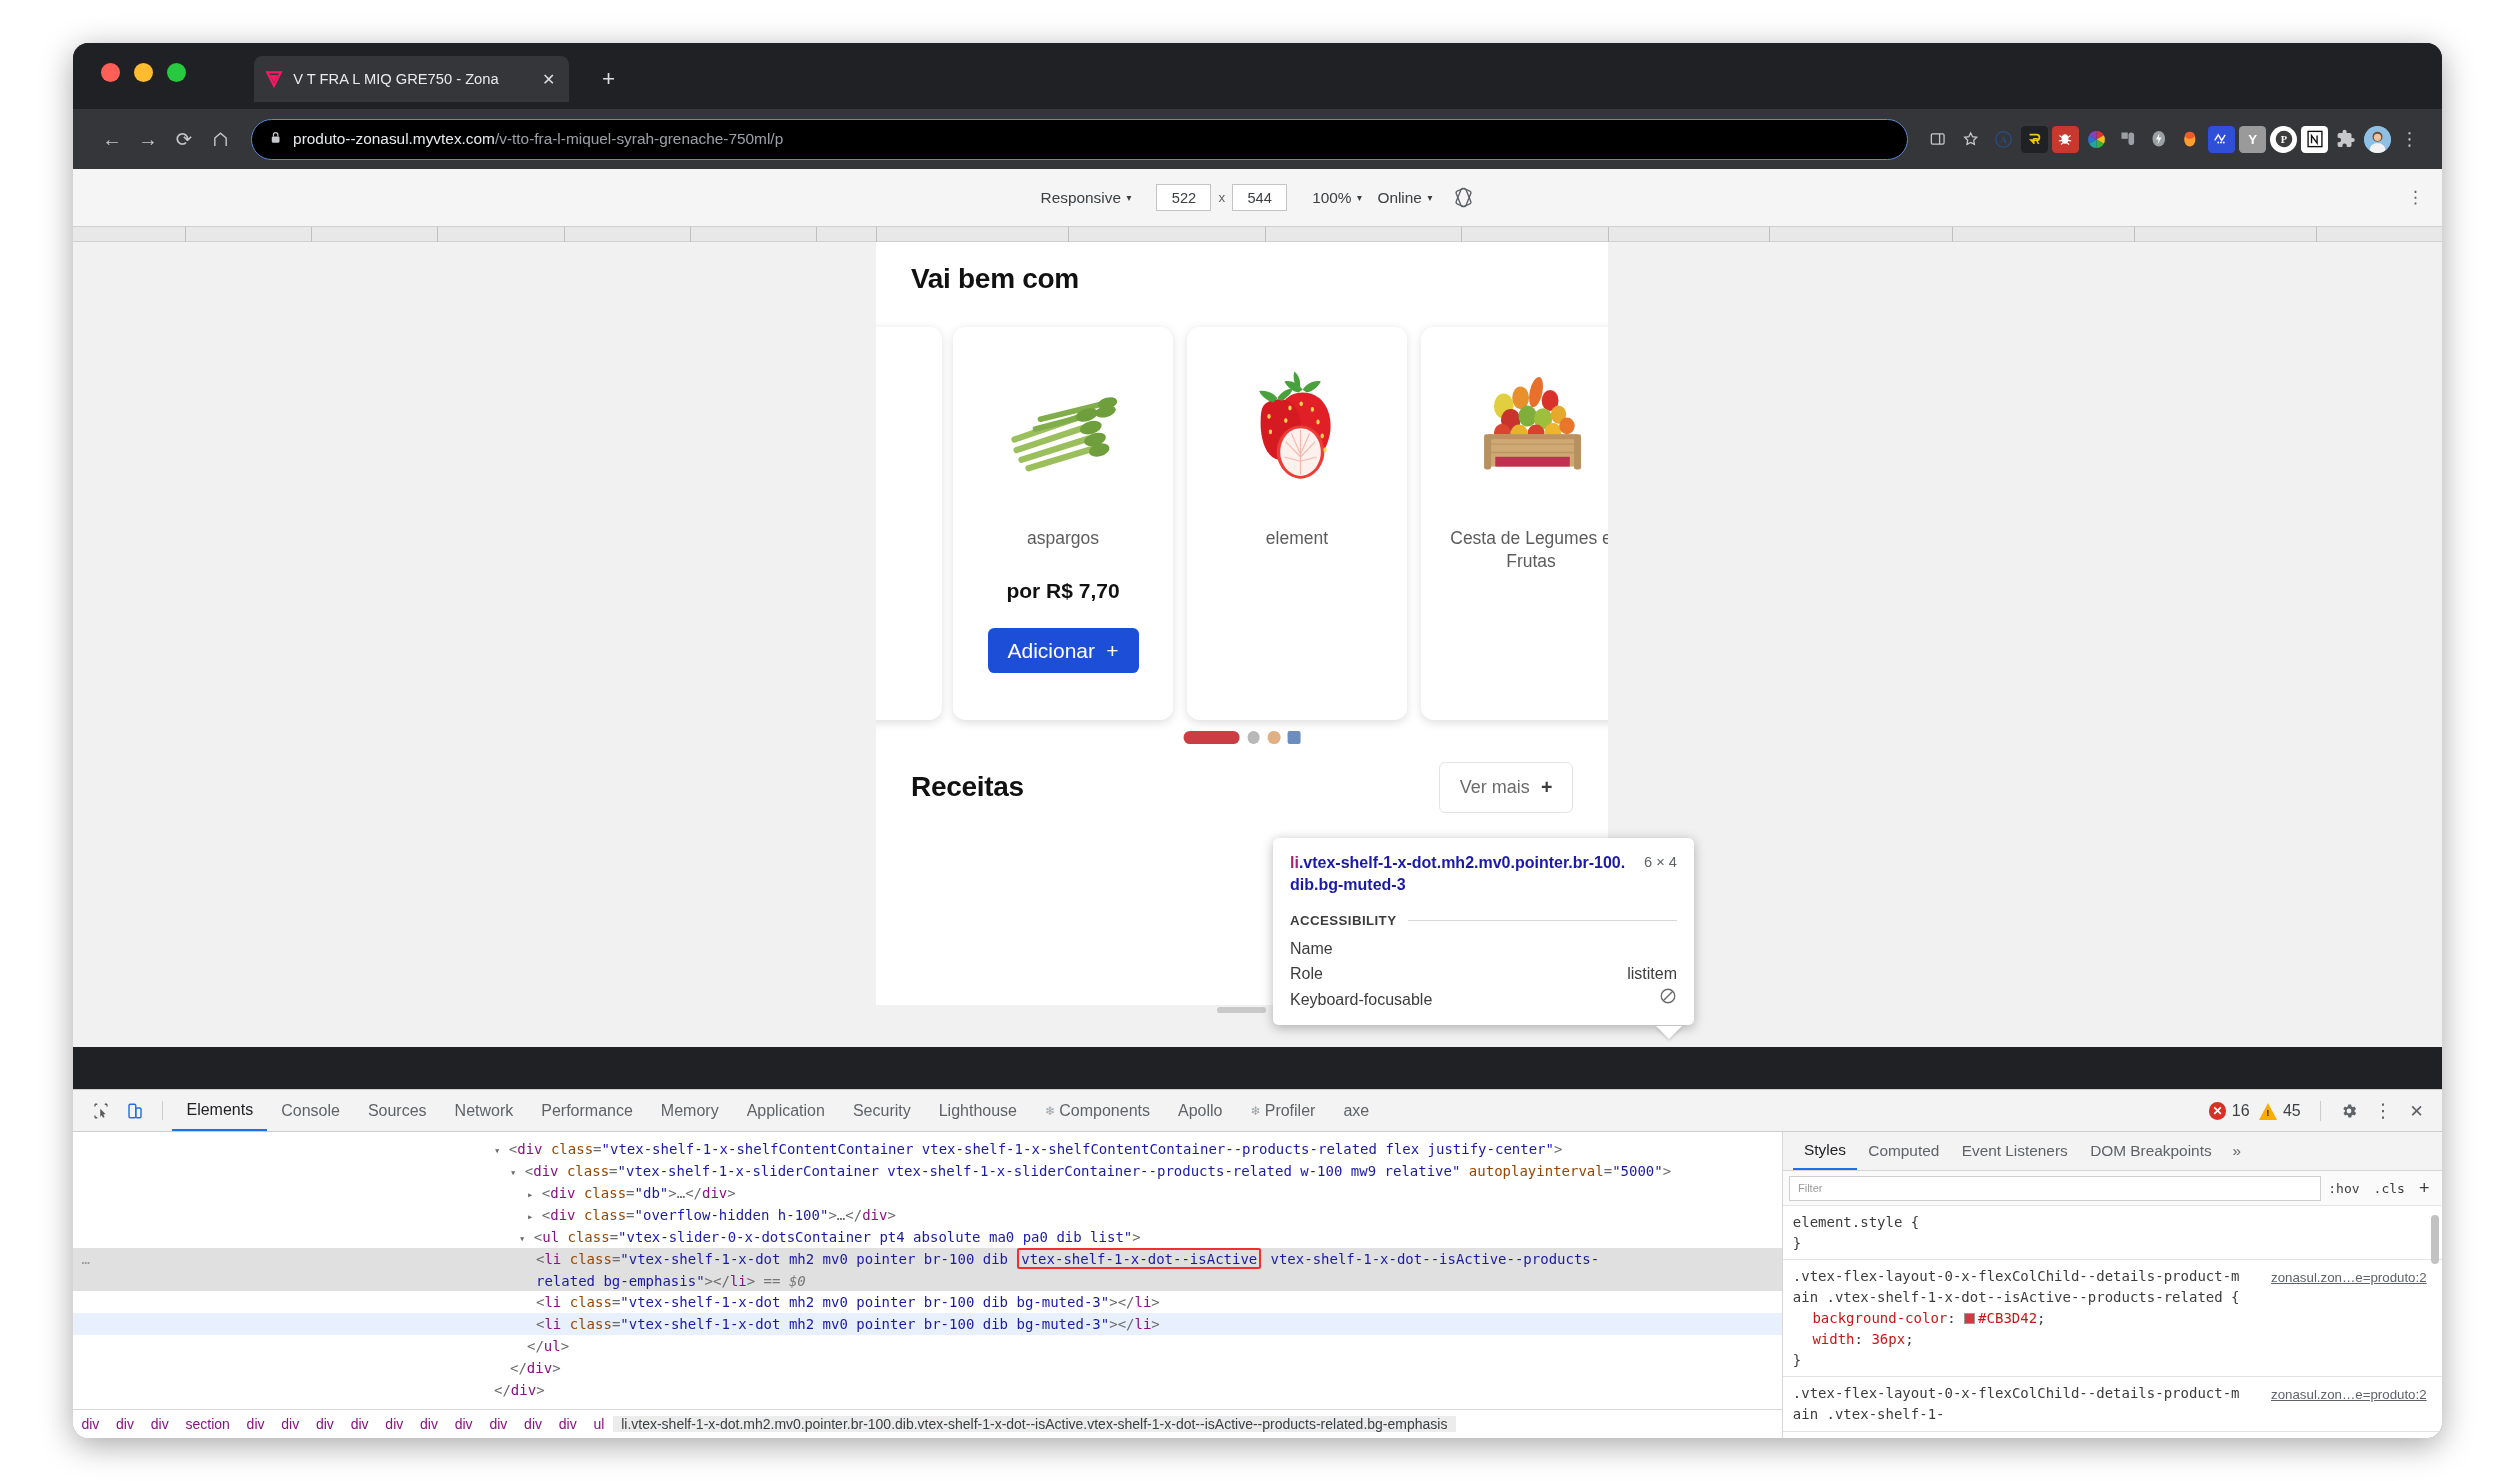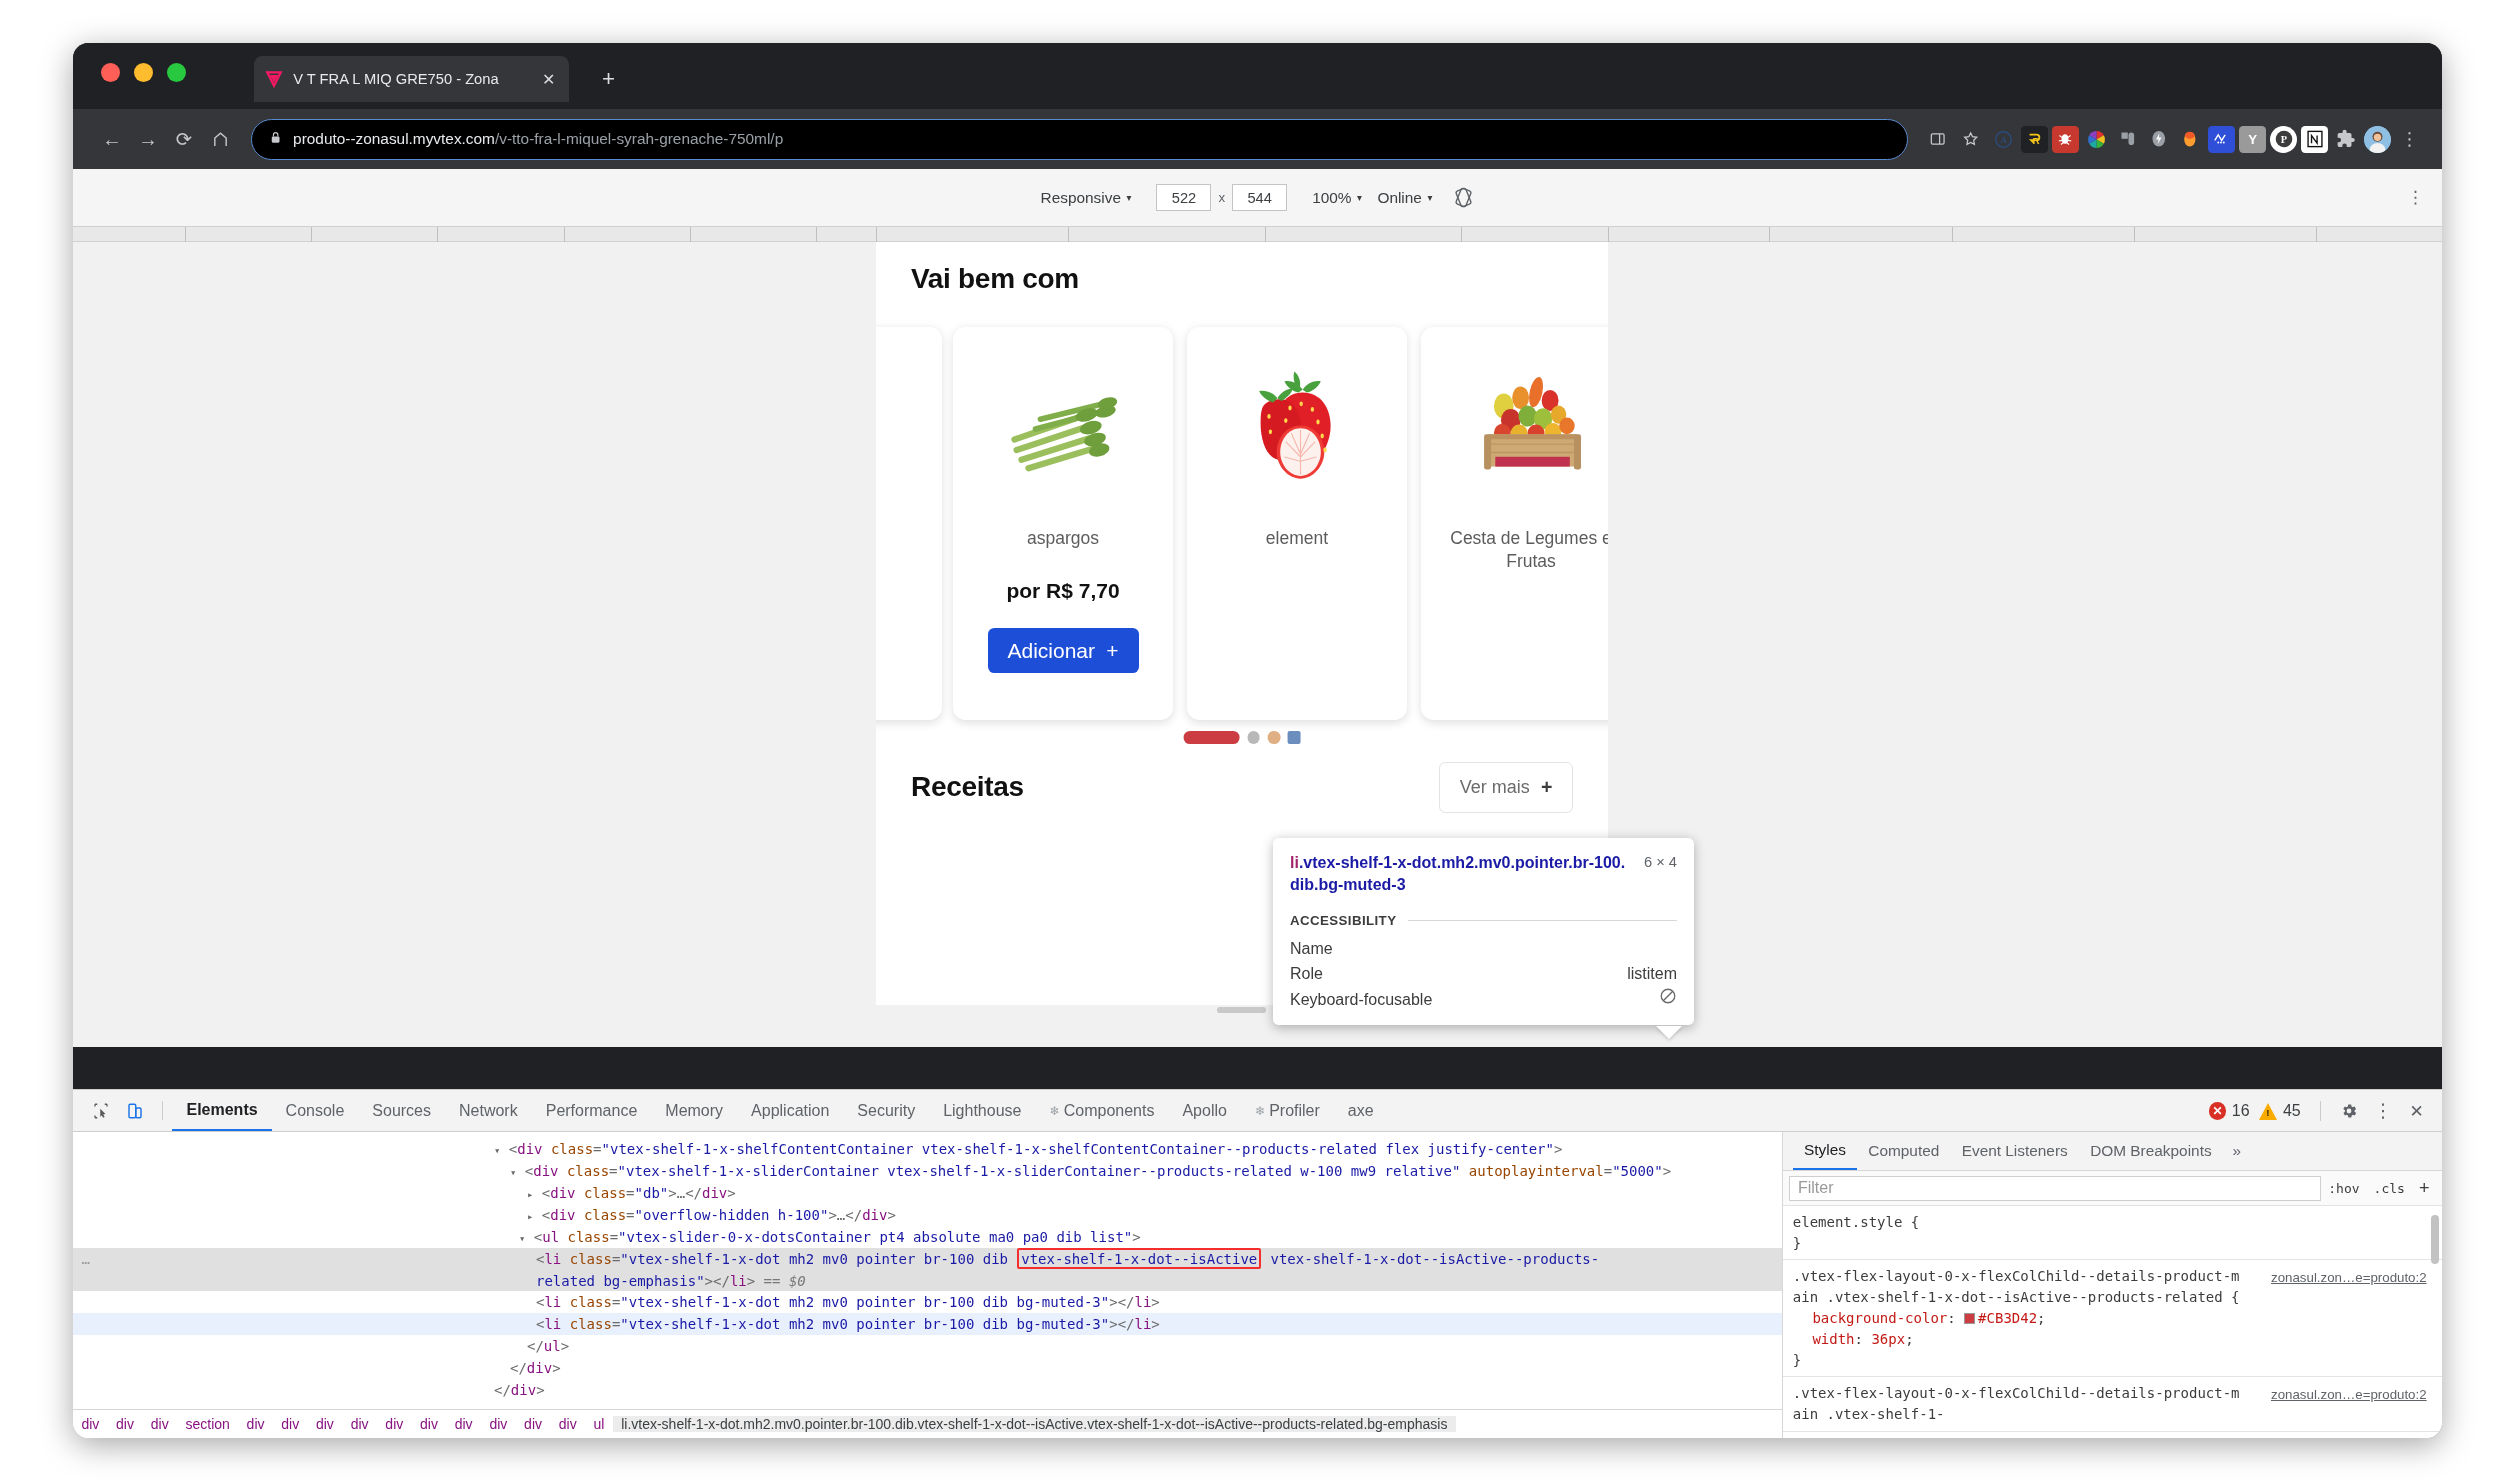--- a/index.html
+++ b/index.html
@@ -255,21 +255,21 @@
     display:flex;align-items:center;
   }
   .dt-tool{width:34px;height:34px;display:flex;align-items:center;justify-content:center;
            color:#5a5a5a;font-size:15.4px;}
   .dt-tool:first-child{margin-left:11.2px;}
   .dt-vsep{width:0.7px;height:19.6px;background:#ccc;margin:0 9.8px;}
   .dt-tab{
     padding:0 14px;height:41px;display:flex;align-items:center;
     font-size:16px;color:#5f6368;white-space:nowrap;
   }
-  .dt-tab.active{color:#202124;border-bottom:2.1px solid #1a73e8;font-weight:bold;}
+  .dt-tab.active{color:#202124;border-bottom:2.1px solid #1a73e8;}
   .dt-tab .rdot{color:#9aa0a6;font-size:12px;margin-right:4.2px;}
   .dt-right{position:absolute;right:9.8px;top:0;height:42px;display:flex;align-items:center;gap:2.8px;}
   .badge{display:flex;align-items:center;gap:5.6px;font-size:16px;color:#3c4043;margin-right:7px;}
   .err-ic{width:17.5px;height:17.5px;border-radius:50%;background:#d93025;color:#fff;
           font-size:12px;display:flex;align-items:center;justify-content:center;font-weight:bold;}
   .warn-ic{width:0;height:0;border-left:9.8px solid transparent;border-right:9.8px solid transparent;
            border-bottom:17px solid #f9ab00;position:relative;}
   .warn-ic:after{content:"!";position:absolute;left:-2.1px;top:4.9px;font-size:9.8px;color:#3c2c00;font-weight:bold;}
   .dt-ricon{width:31px;height:31px;display:flex;align-items:center;justify-content:center;
             color:#5f6368;font-size:17px;}
@@ -311,21 +311,21 @@
 
   .styles-pane{flex:1;position:relative;background:#fff;overflow:hidden;}
   .sp-tabs{height:39px;background:#f3f3f3;border-bottom:0.7px solid #d6d6d6;
            display:flex;align-items:center;padding-left:9.8px;}
   .sp-tab{padding:0 11.2px;height:38px;display:flex;align-items:center;font-size:15.4px;color:#5f6368;}
   .sp-tab.active{color:#202124;border-bottom:2.1px solid #1a73e8;}
   .sp-more{padding:0 9.8px;font-size:15.4px;color:#5f6368;}
   .sp-filterrow{height:35px;display:flex;align-items:center;gap:0;padding:0 5.6px;
                 border-bottom:0.7px solid #e3e3e3;background:#fafafa;}
   .sp-filter{flex:1;height:25px;border:0.7px solid #cfcfcf;background:#fff;
-             display:flex;align-items:center;padding:0 8.4px;font-size:16px;color:#9a9a9a;}
+             display:flex;align-items:center;padding:0 8.4px;font-size:11px;color:#9a9a9a;}
   .sp-hov{font-family:"DejaVu Sans Mono",monospace;font-size:13px;color:#3c3c3c;padding:0 7px;}
   .sp-plus{font-size:18px;color:#3c3c3c;padding:0 7px;}
   .sp-rule{
     font-family:"DejaVu Sans Mono","Liberation Mono",monospace;
     font-size:14px;line-height:21px;
     padding:5.6px 9.8px;border-bottom:0.7px solid #e3e3e3;
     position:relative;color:#3c3c3c;
   }
   .sp-sel{color:#3c3c3c;}
   .sp-prop{color:#c41a16;margin-left:19.6px;}

